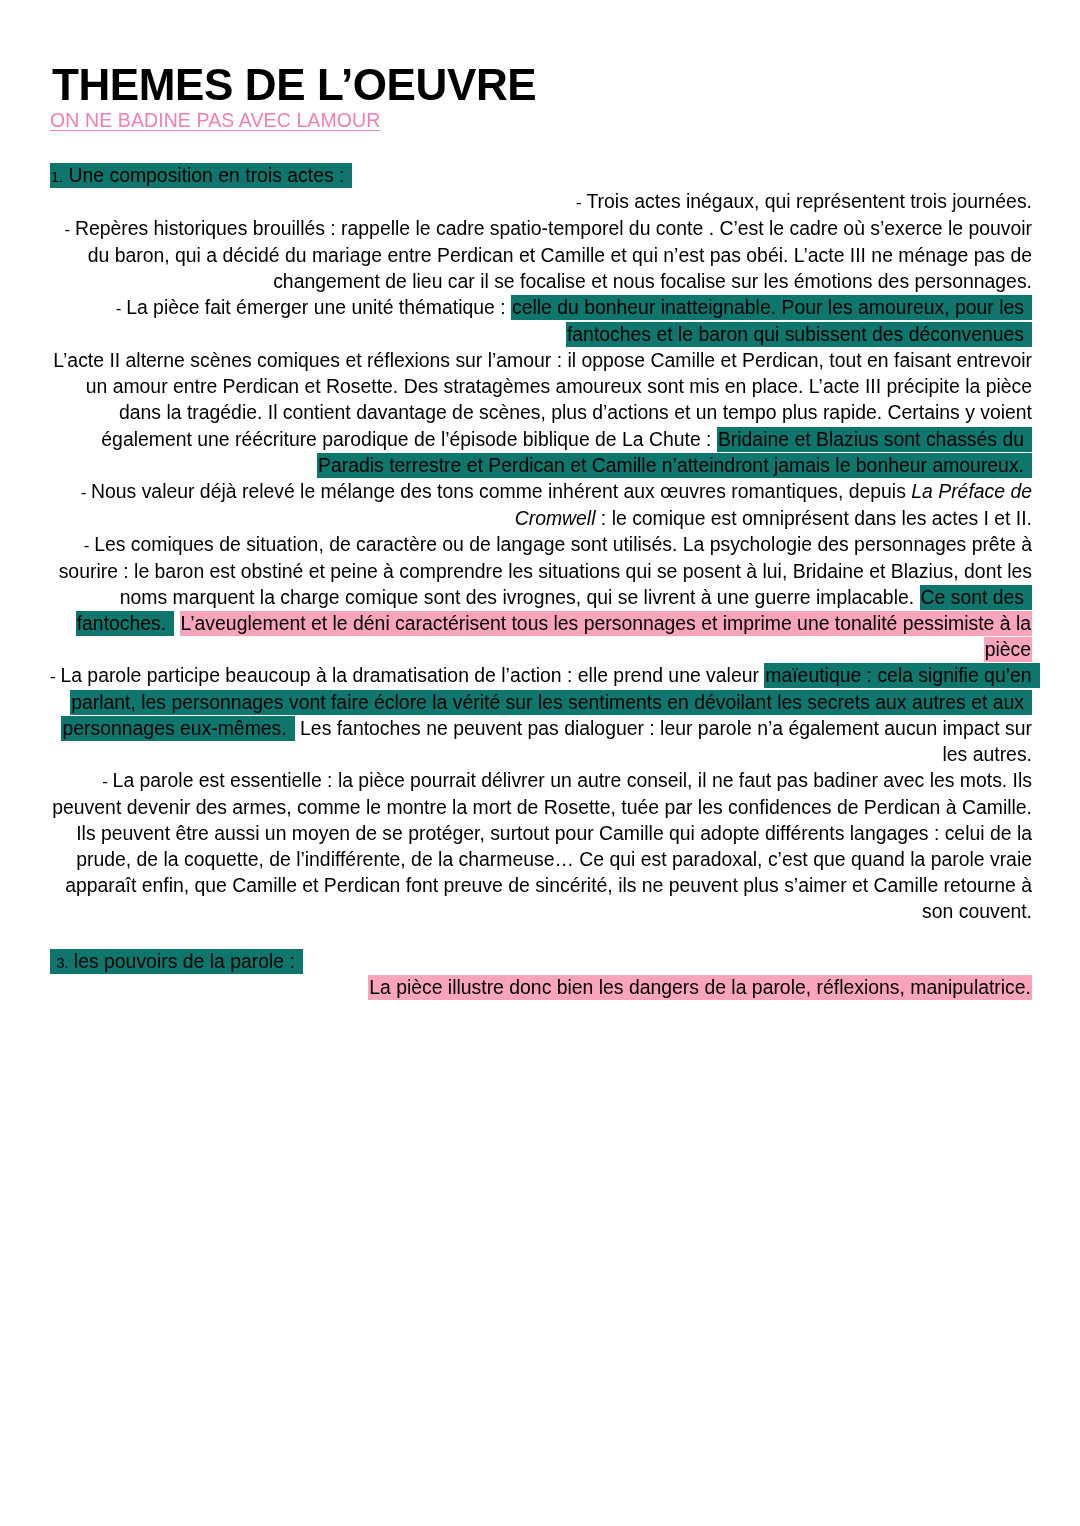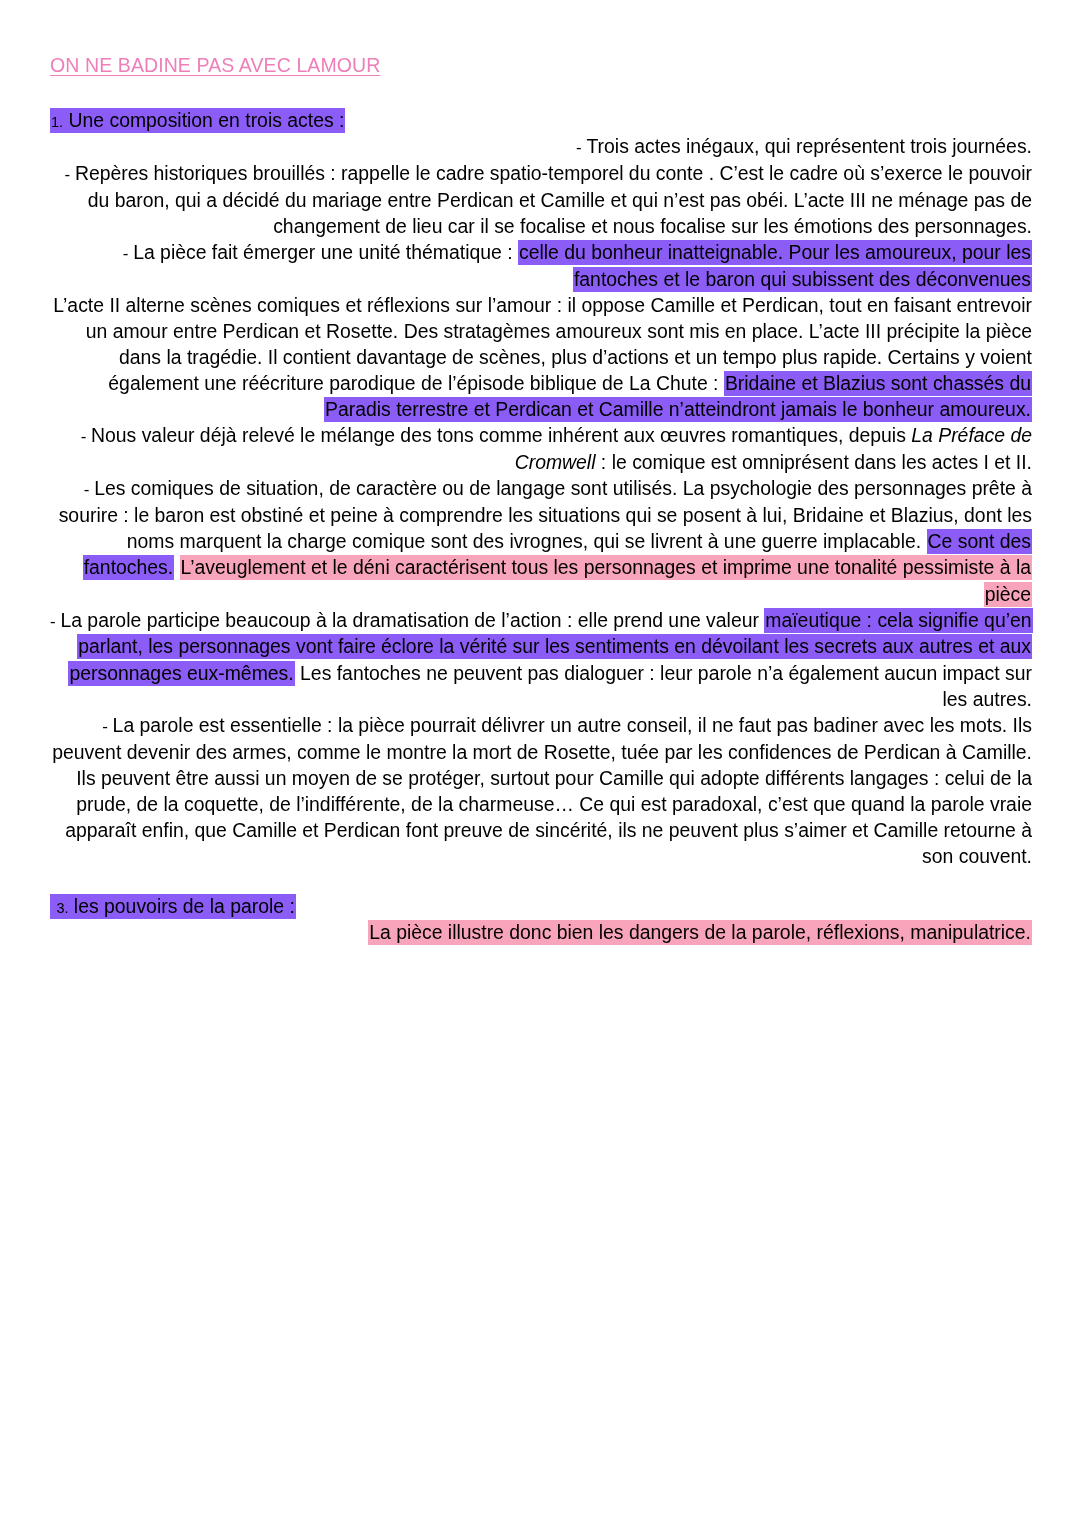--- a/index.html
+++ b/index.html
@@ -46,24 +46,24 @@
     color: #000;
     text-align: right;
   }
   .blk {
     margin-top: 27px;
   }
   .gap-big {
     margin-top: 72px;
   }
   .hl-light {
-    background-color: #8b5cf6;
+    background-color: #0f766e;
     box-decoration-break: clone;
     -webkit-box-decoration-break: clone;
-    padding: 1px 1px 2px 1px;
+    padding: 1px 8px 2px 1px;
   }
   .hl-dark {
     background-color: #f8a4bb;
     box-decoration-break: clone;
     -webkit-box-decoration-break: clone;
     padding: 1px 1px 2px 1px;
   }
   .sec-head {
     display: inline;
     font-size: 19.4px;
@@ -86,20 +86,21 @@
   }
   .final-line {
     margin-top: 33px;
   }
 </style>
 </head>
 <body>
 
 <div class="page">
 
+  <h1 class="doc-title">THEMES DE L’OEUVRE</h1>
 
   <div>
     <a class="subtitle-link" href="#">ON NE BADINE PAS AVEC LAMOUR</a>
   </div>
 
   <div class="heading-wrap first-head">
     <span class="hl-light sec-head"><span class="sec-num">1.</span><span> Une composition en trois actes :</span></span>
   </div>
 
   <p class="body blk"><span class="dash">- </span><span>Trois actes inégaux, qui représentent trois journées.</span></p>

